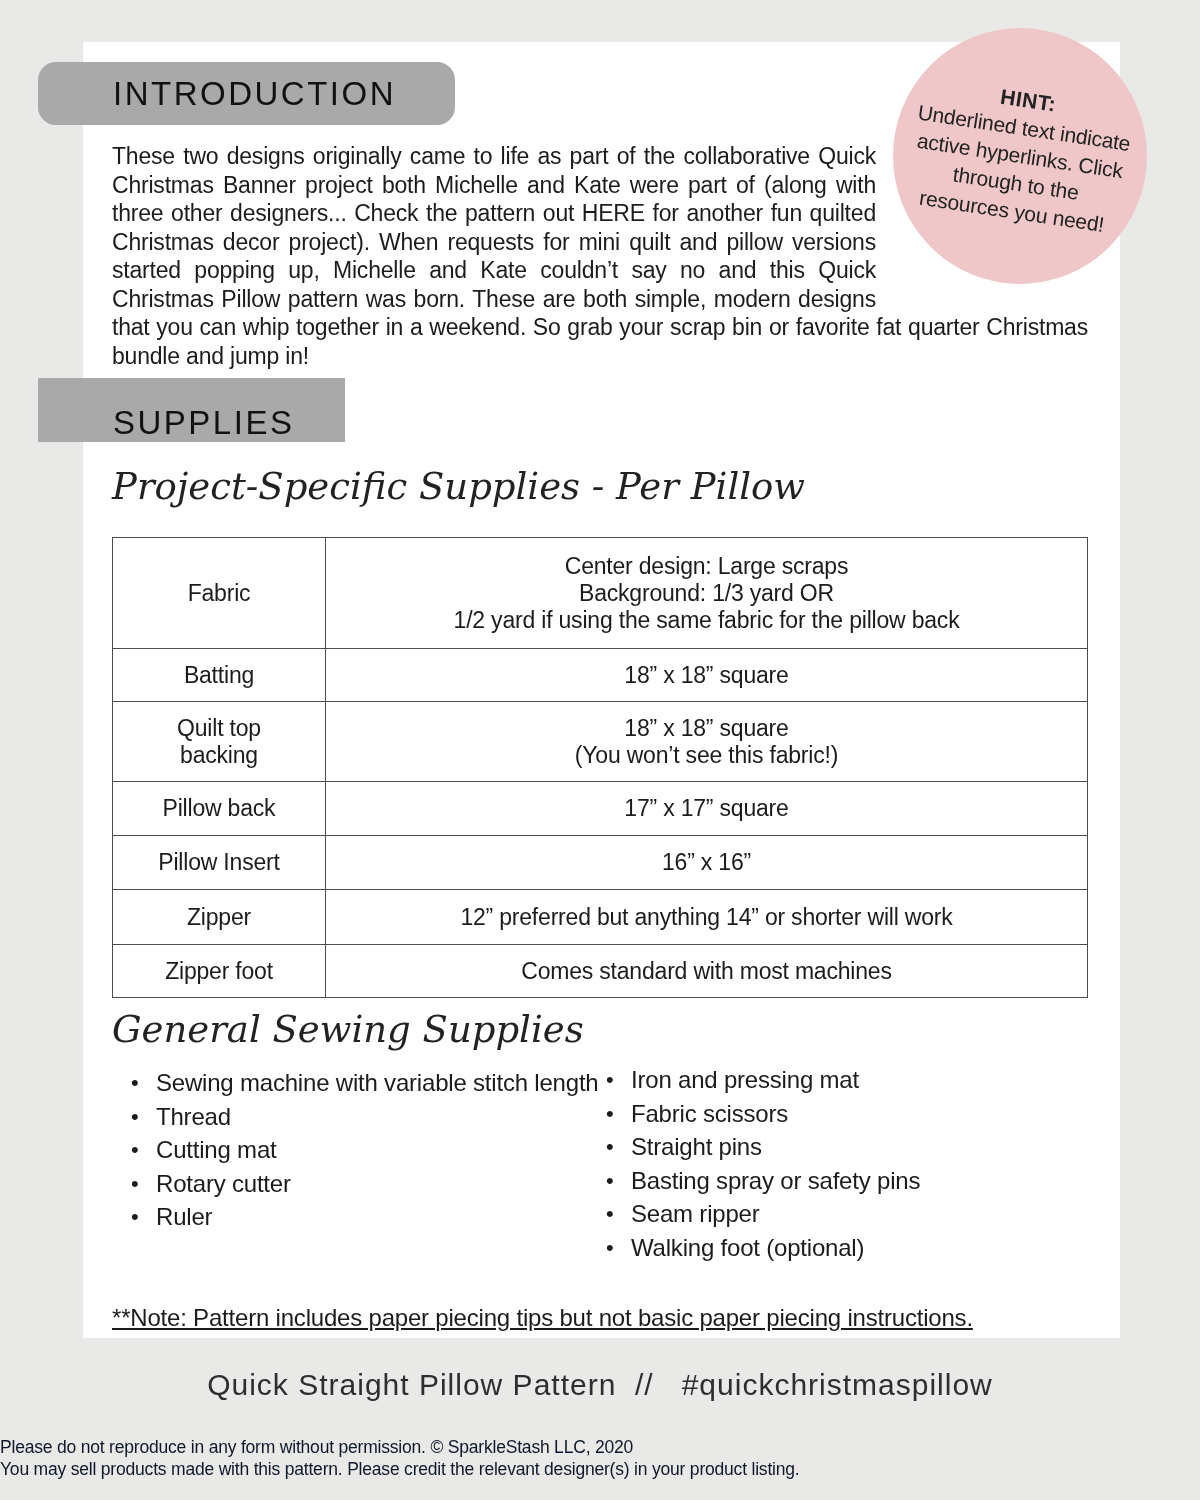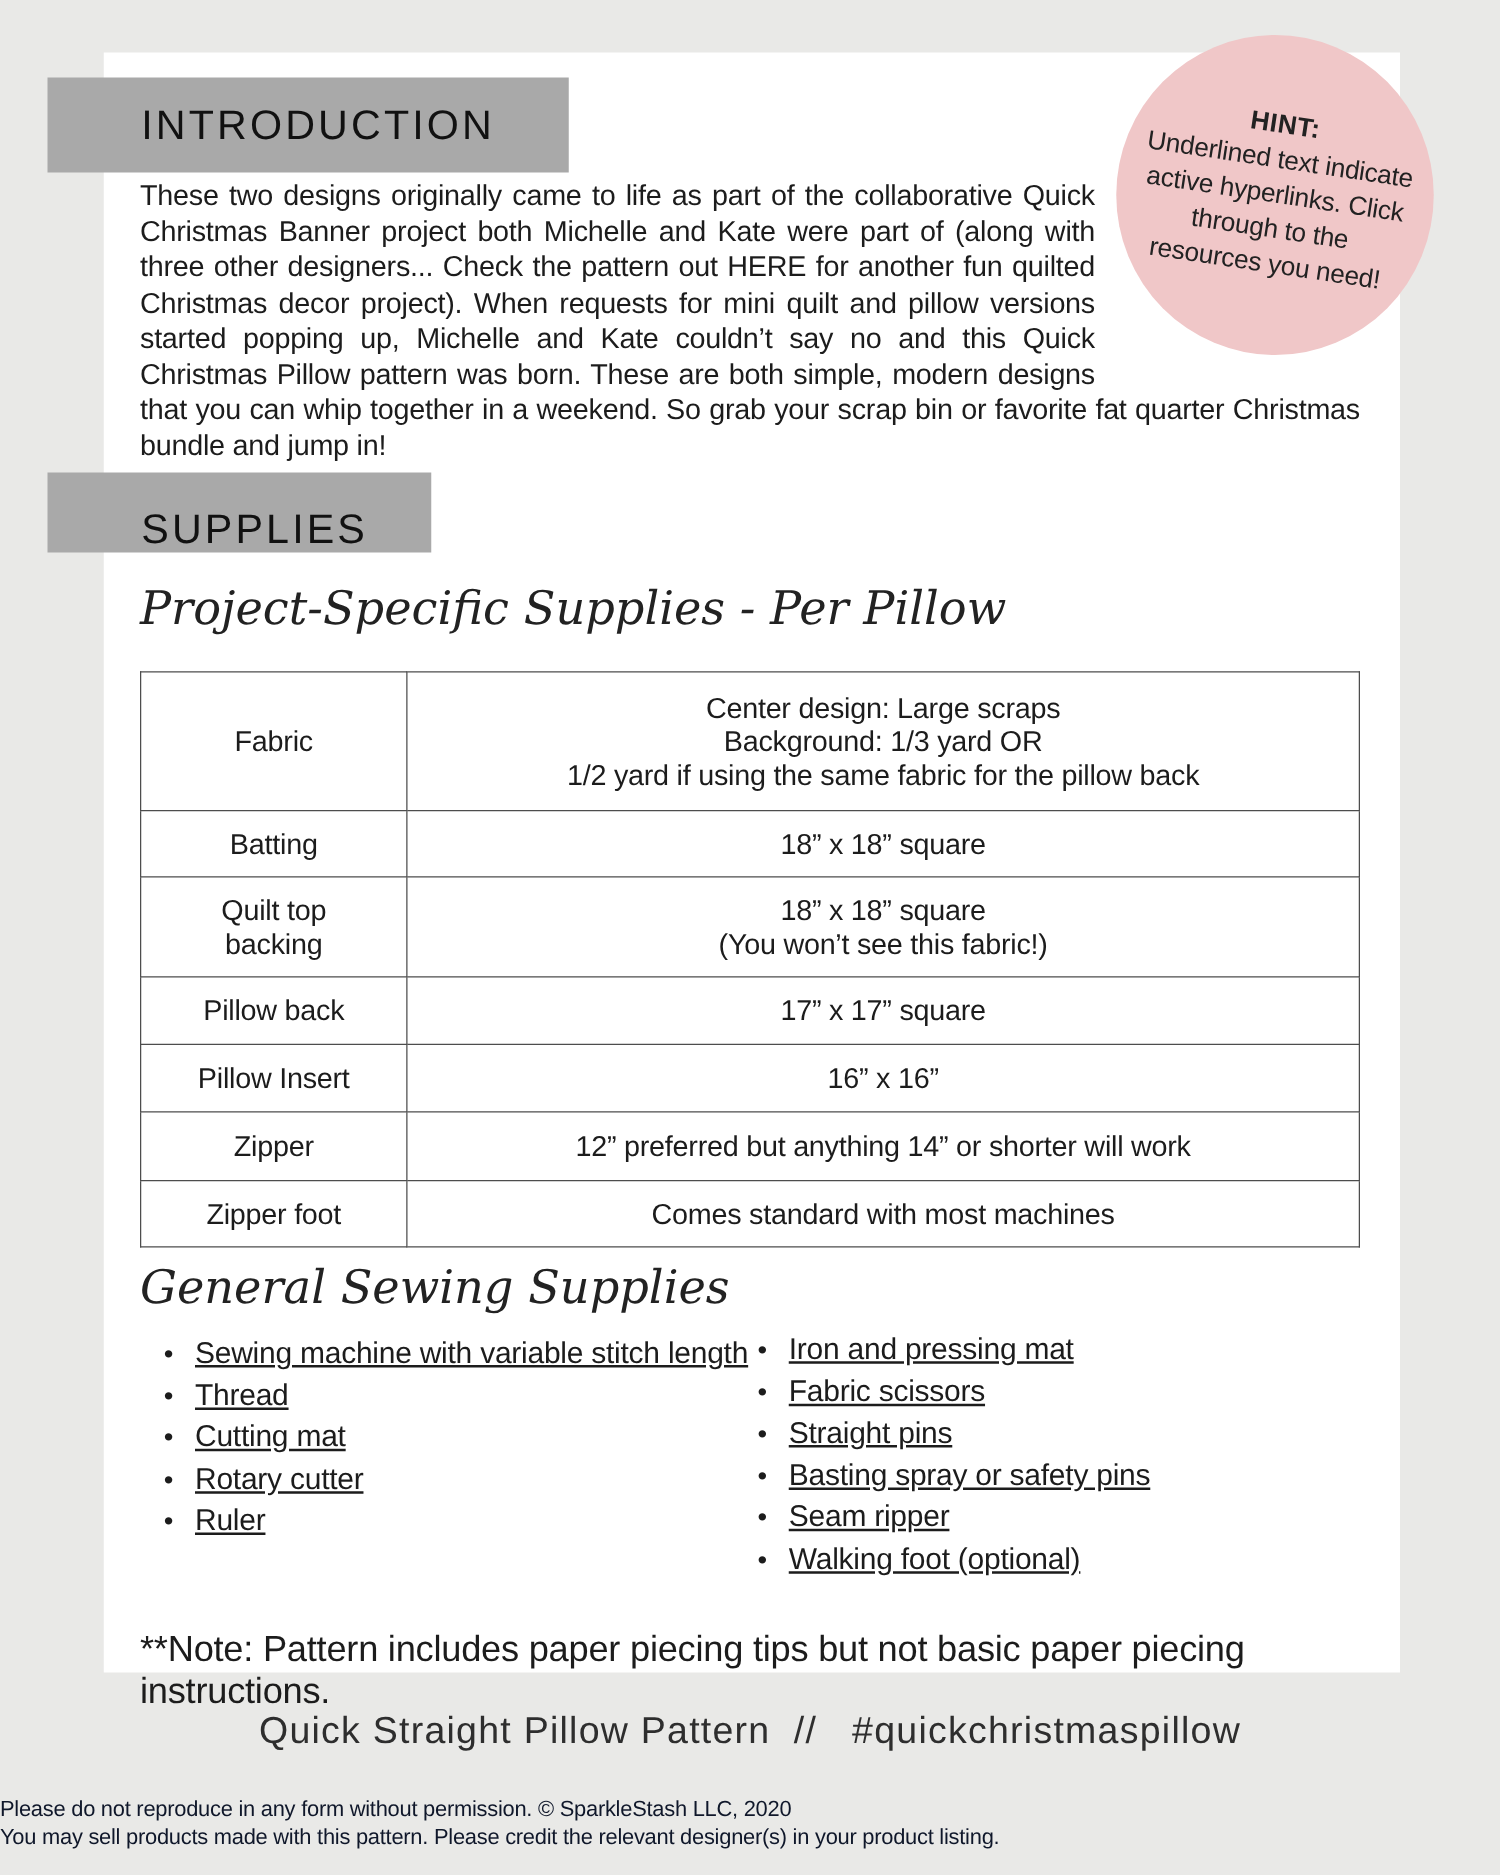--- a/index.html
+++ b/index.html
@@ -14,21 +14,21 @@
     position:absolute;left:83px;top:42px;width:1037px;height:1296px;
     background:#ffffff;
   }
   
   .section-bar{
     position:absolute;background:#a9a9a9;
     display:flex;align-items:center;
     font-size:33px;letter-spacing:2.5px;color:#111;
     padding-left:75px;box-sizing:border-box;
   }
-  .bar-intro{left:-45px;top:20px;width:417px;height:76px;}
+  .bar-intro{left:-45px;top:20px;width:417px;height:63px;border-radius:18px;}
   .bar-supplies{left:-45px;top:336px;width:307px;height:64px;align-items:flex-end;}
   
   .intro-par{
     position:absolute;left:29px;top:100px;width:976px;
     font-size:23px;line-height:28.5px;text-align:justify;
     letter-spacing:-0.2px;
   }
   .circle-spacer{float:right;width:212px;height:150px;}
   
   .hint-circle{
@@ -70,32 +70,32 @@
   .supplies-table tr:nth-child(4){height:54px;padding-left:42px;}
   .supplies-table tr:nth-child(5){height:54px;}
   .supplies-table tr:nth-child(6){height:55px;}
   .supplies-table tr:nth-child(7){height:53px;}
   
   .supply-list{
     position:absolute;margin:0;padding:0;list-style:none;
     font-size:24px;letter-spacing:-0.2px;
   }
   .supply-list li{
-    line-height:33.5px;padding-left:25px;position:relative;text-decoration:underline;
+    line-height:33.5px;padding-left:25px;position:relative;
   }
   .supply-list li::before{
     content:"\2022";position:absolute;left:0;top:0;
     font-size:22px;
   }
   .list-left{left:48px;top:1024px;width:470px;}
   .list-right{left:523px;top:1021px;width:480px;}
   
   .note-line{
     position:absolute;left:29px;top:1262px;width:976px;
-    font-size:29px;letter-spacing:-0.2px;
+    font-size:24px;letter-spacing:-0.2px;text-decoration:underline;
   }
   
   .footer-title{
     position:absolute;left:0;top:1368px;width:1200px;
     text-align:center;font-size:30px;color:#2e2e2e;
     letter-spacing:1px;white-space:pre;
   }
   .footer-small{
     position:absolute;left:0;width:1096px;
     font-size:17.5px;color:#0f172a;letter-spacing:-0.2px;

